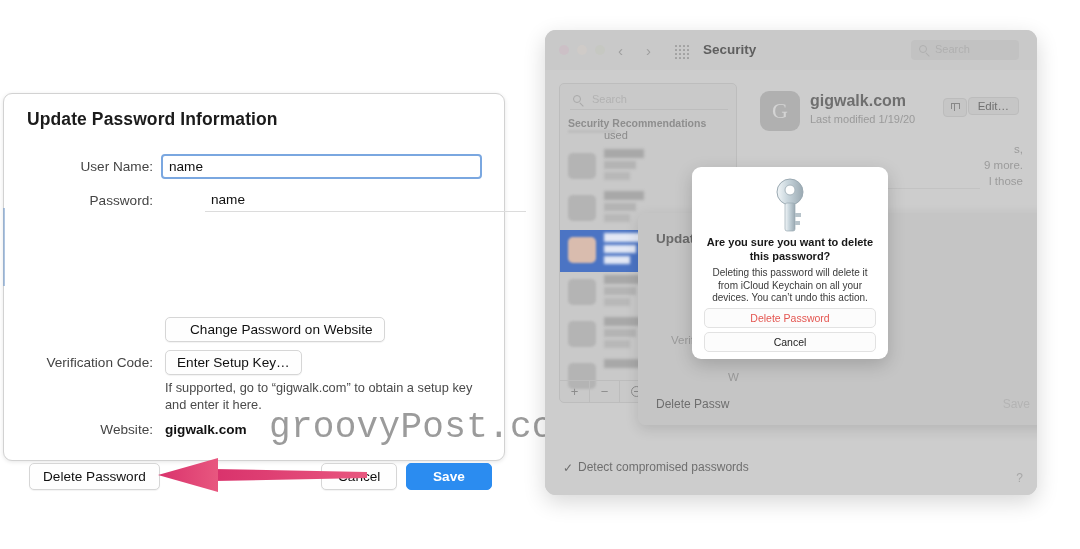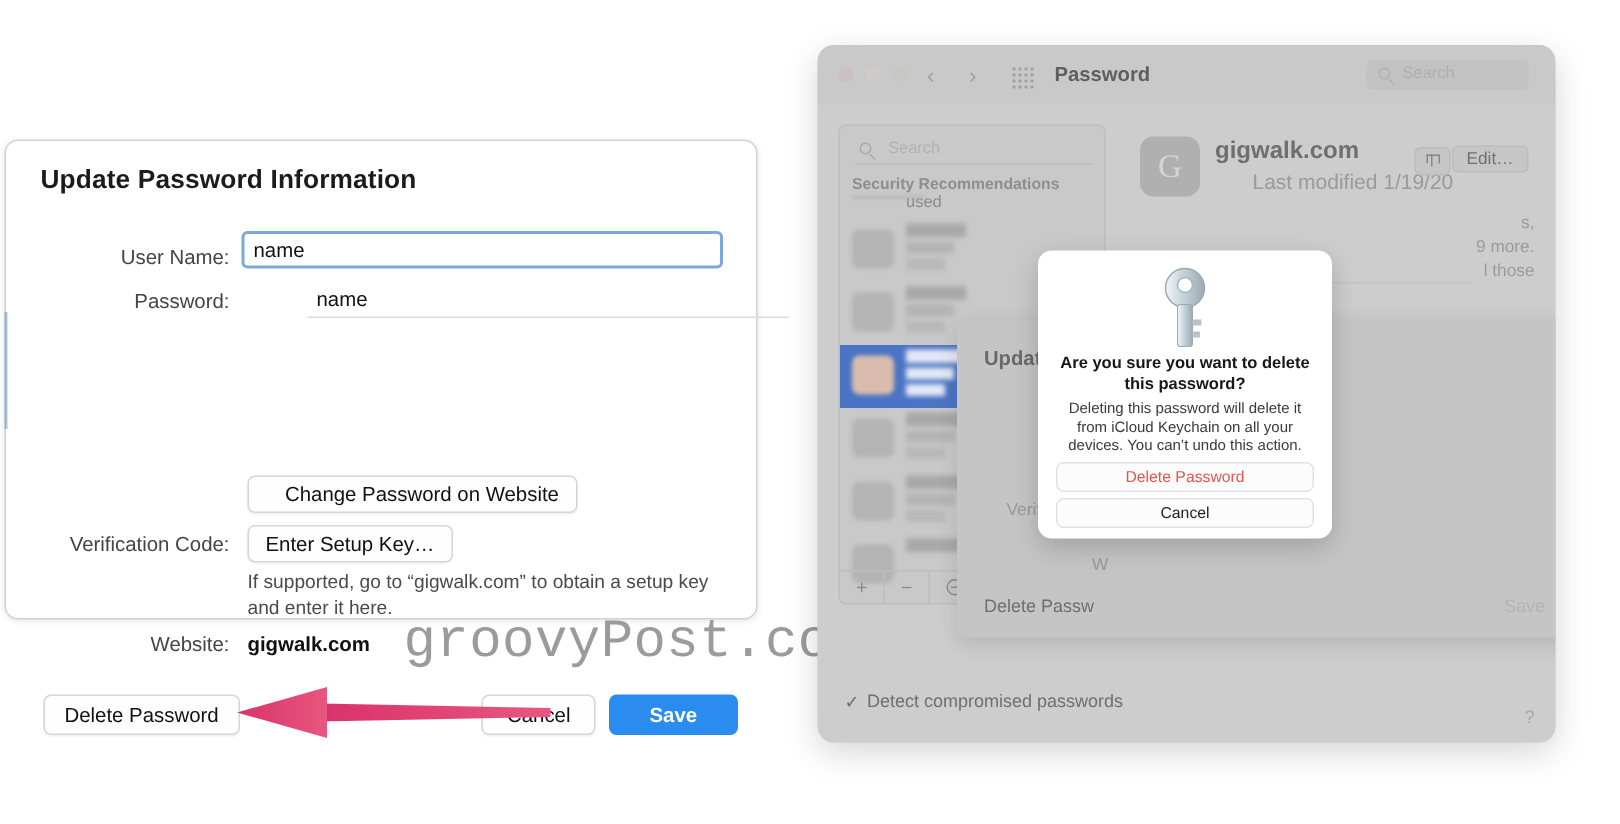--- a/index.html
+++ b/index.html
@@ -7,42 +7,42 @@
     width: 1080px; height: 549px;
     background: #ffffff;
     font-family: "Liberation Sans", sans-serif;
     overflow: hidden;
   }
   #stage { position: relative; width: 1080px; height: 549px; background:#fff; }
 
   
   .left-dialog {
     position: absolute; left: 3px; top: 93px;
-    width: 502px; height: 320px;
+    width: 502px; height: 368px;
     background: #ffffff;
     border: 1px solid #d2d2d2;
     border-radius: 9px;
     box-shadow: 0 1px 4px rgba(0,0,0,.10);
   }
   .left-dialog::before{
     content:""; position:absolute; left:-1px; top:114px; width:2px; height:78px;
     background:#6b95c9; opacity:.55;
   }
   .ld-title {
     position:absolute; left:23px; top:15px;
     font-size:17.5px; font-weight:bold; color:#1b1b1b; letter-spacing:.1px;
   }
 
   .row { position:absolute; display:flex; align-items:center; }
   .flabel {
     font-size:13.6px; color:#444; text-align:right; width:140px;
     padding-right:8px; white-space:nowrap;
   }
 
-  .row-username { left:17px; top:60px;align-items:flex-end; }
+  .row-username { left:17px; top:60px; }
   .inp-user {
     width:321px; height:25px; border:2px solid #7aa7e0; border-radius:4px;
     background:#fff; font-size:13.6px; color:#111; padding:0 6px;
     font-family:"Liberation Sans", sans-serif; outline:none;
   }
 
   .row-password { left:17px; top:94px;gap:44px; }
   .inp-pass {
     width:321px; height:24px; border:none; border-bottom:1px solid #dcdcdc;
     background:transparent; font-size:13.6px; color:#111; padding:0 6px;
@@ -151,21 +151,21 @@
   .gear::after{ content:""; position:absolute; left:2px; top:4px; width:6px; height:1.4px; background:#8c8c8c; }
 
   .detail { position:absolute; left:205px; top:13px; right:14px; height:320px; }
   .site-icon {
     position:absolute; left:10px; top:8px; width:40px; height:40px;
     background:#b0b0b0; border-radius:9px; color:#d4d4d4;
     font-size:22px; display:flex; align-items:center; justify-content:center;
     font-family:"Liberation Serif", serif;
   }
   .site-name { position:absolute; left:60px; top:9px; font-size:16px; font-weight:bold; color:#6f6f6f; }
-  .site-mod { position:absolute; left:60px; top:30px; font-size:14px; color:#9a9a9a;margin-left:25px; }
+  .site-mod { position:absolute; left:60px; top:30px; font-size:11px; color:#9a9a9a; }
   .share-btn {
     position:absolute; right:56px; top:15px; width:24px; height:19px;
     border:1px solid #bcbcbc; border-radius:4px; background:#c6c6c6;
   }
   .share-btn::before{ content:""; position:absolute; left:10px; top:4px; width:1.3px; height:8px; background:#888; }
   .share-btn::after{ content:""; position:absolute; left:7px; top:4px; width:7px; height:5px;
      border-top:1.3px solid #888; border-left:1.3px solid #888; border-right:1.3px solid #888; }
   .edit-btn {
     position:absolute; right:4px; top:14px; padding:2px 9px; font-size:11.5px; color:#707070;
     border:1px solid #bcbcbc; border-radius:4px; background:#c6c6c6; cursor:pointer;
@@ -288,21 +288,21 @@
           <i style="left:12px;top:4px"></i>
         <i style="left:0;top:8px"></i>
           <i style="left:4px;top:8px"></i>
           <i style="left:8px;top:8px"></i>
           <i style="left:12px;top:8px"></i>
         <i style="left:0;top:12px"></i>
           <i style="left:4px;top:12px"></i>
           <i style="left:8px;top:12px"></i>
           <i style="left:12px;top:12px"></i>
       </span>
-      <span class="win-title">Password</span>
+      <span class="win-title">Security</span>
       <div class="tb-search">
         <span class="mag"></span>
         <span class="ph">Search</span>
       </div>
     </div>
 
     <div class="content-area">
 
       <div class="sidebar">
         <div class="sb-search">

